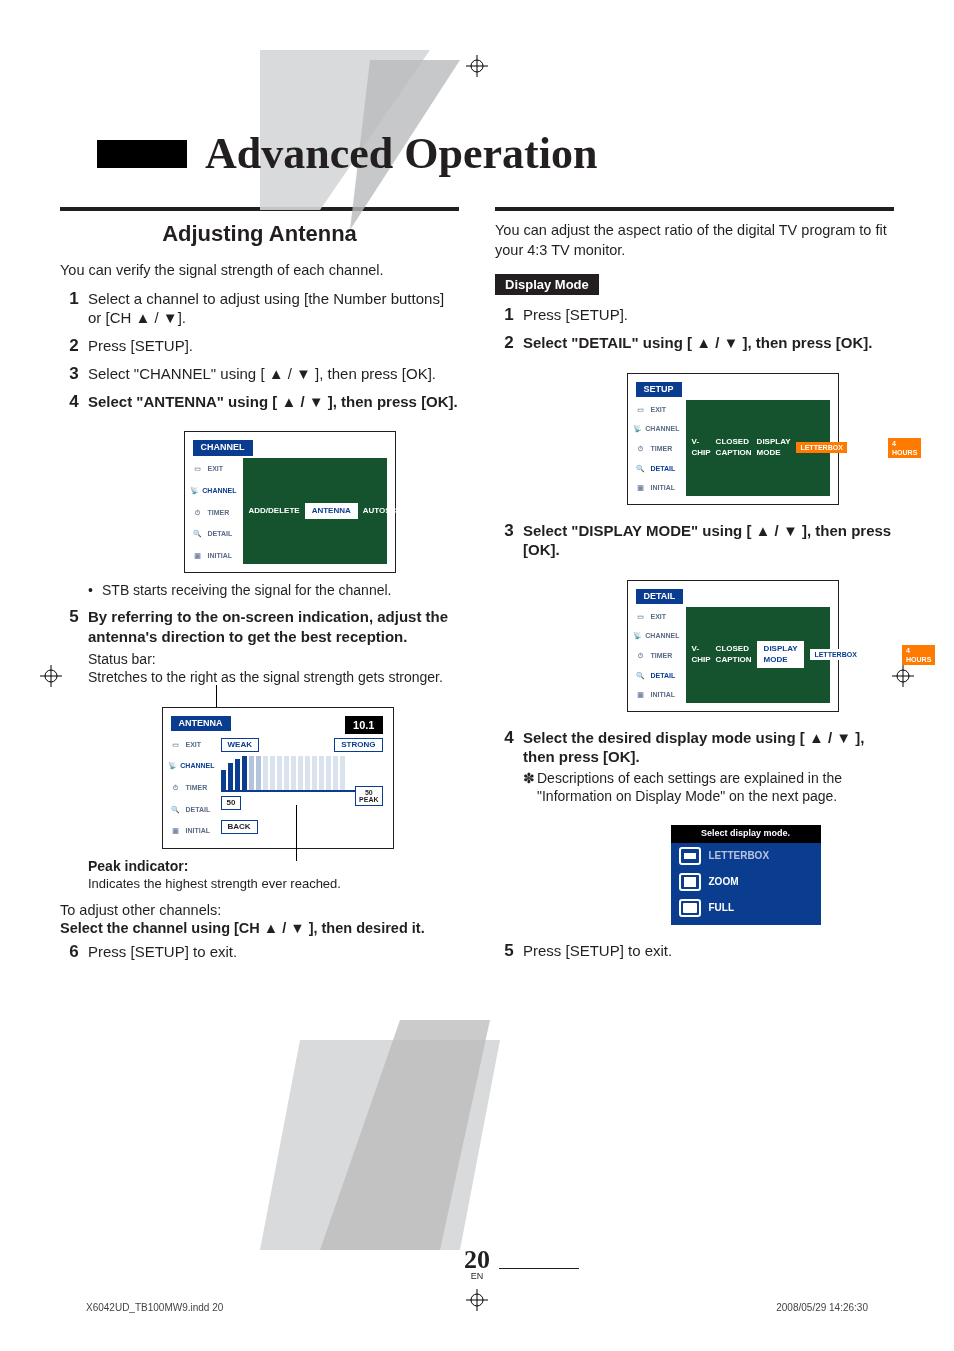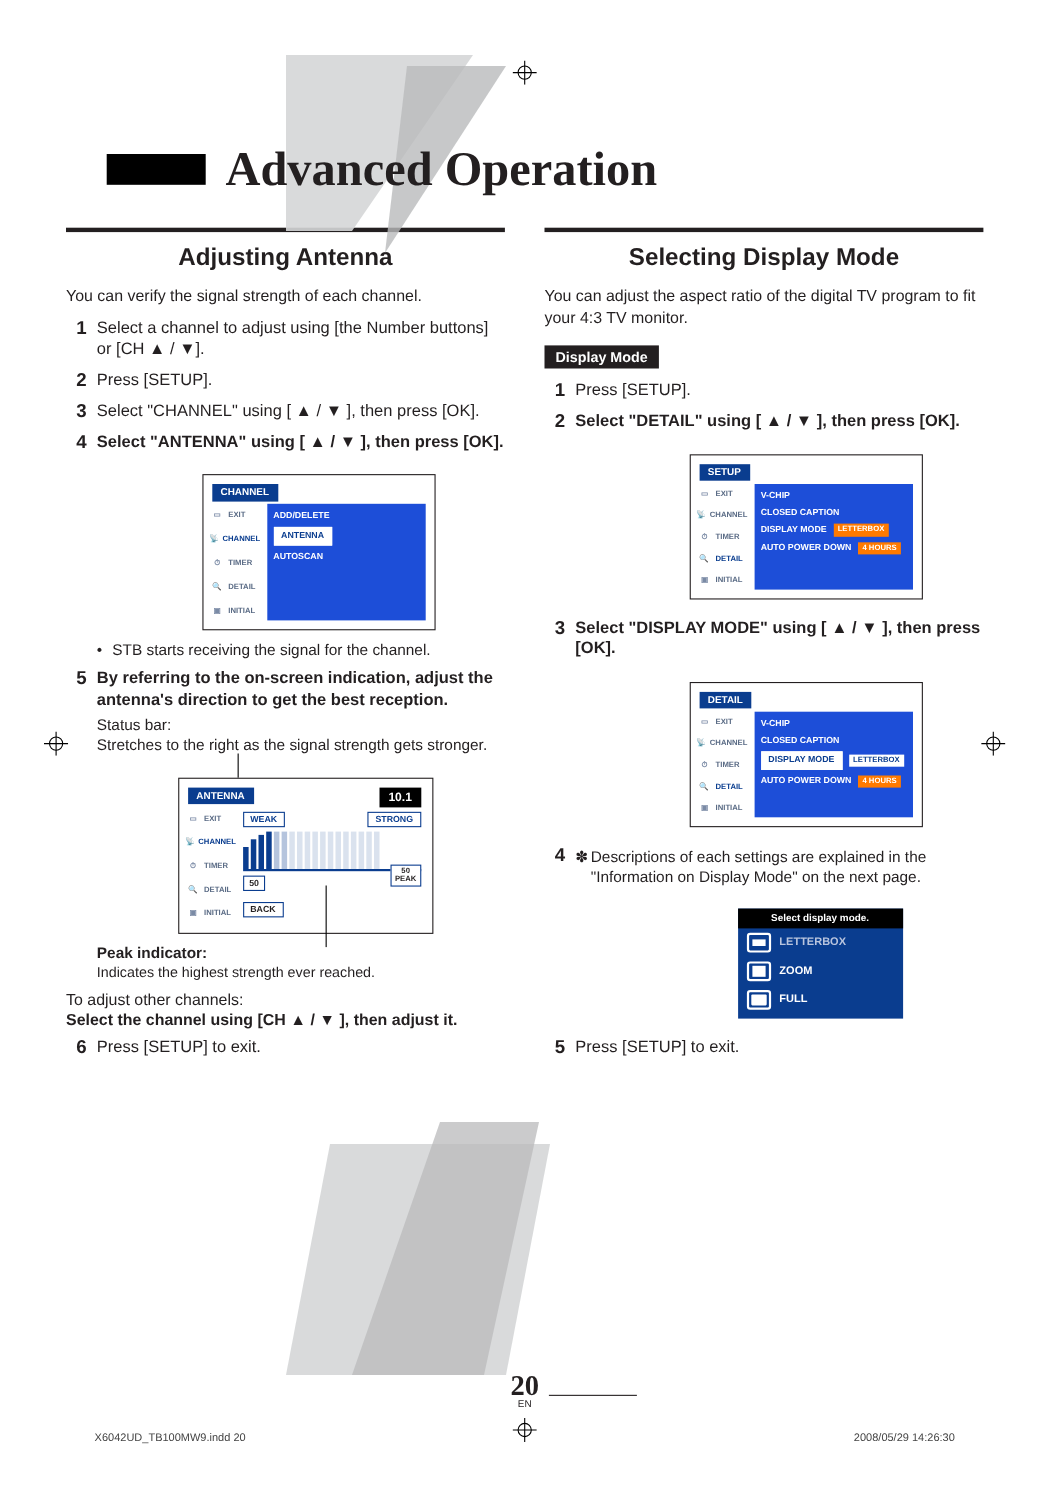--- a/index.html
+++ b/index.html
@@ -179,23 +179,23 @@
     color:#5a6b85; font-size:7px; font-weight:700;
   }
   .side-item.on{color:#0a3d8f;}
   .side-ico{
     width:14px;height:14px;
     display:flex;align-items:center;justify-content:center;
     color:#7a8aa5;
   }
   .osd .main{
     position:absolute; left:58px; right:8px; top:26px; bottom:8px;
-    background:#1d4ed8; color:#fff;
+    background:#14532d; color:#fff;
     padding:6px 6px;
-    display:flex; flex-direction:column; gap:5px;
+    display:flex; flex-direction:row; gap:5px;
     font-size:8px; font-weight:700;
   }
   .osd .main .row{display:flex;align-items:center;gap:6px;}
   .osd .main .btn{
     border:1px solid #fff; padding:2px 6px; font-size:8px;
     display:inline-block;
   }
   .osd .main .btn.sel{background:#fff;color:#0a3d8f;}
   .val-pill{
     background:#ff7a00;color:#fff;padding:1px 4px;font-size:7px;font-weight:700;
@@ -469,33 +469,32 @@
 
             <div class="annot">
               <span class="lbl">Peak indicator:</span><br>
               <span>Indicates the highest strength ever reached.</span>
             </div>
           </div>
         </li>
       </ol>
 
       <p class="between-para">To adjust other channels:</p>
-      <p class="between-bold">Select the channel using [CH ▲ / ▼ ], then adjust it.</p>
+      <p class="between-bold">Select the channel using [CH ▲ / ▼ ], then desired it.</p>
 
       <ol class="steps">
         <li>
           <div class="step-num">6</div>
           <div class="step-body bold">Press [SETUP] to exit.</div>
         </li>
       </ol>
     </div>
 
     <div class="col col-right">
       <div class="section-top-rule"></div>
-      <div class="section-heading">Selecting Display Mode</div>
       <p class="intro">You can adjust the aspect ratio of the digital TV program to fit your 4:3 TV monitor.</p>
 
       <div class="tab-label">Display Mode</div>
 
       <ol class="steps">
         <li>
           <div class="step-num">1</div>
           <div class="step-body bold">Press [SETUP].</div>
         </li>
         <li>
@@ -594,20 +593,21 @@
                       <span class="val-pill">4 HOURS</span>
                     </div>
                 </div>
               </div>
             </div>
           </div>
         </li>
         <li>
           <div class="step-num">4</div>
           <div class="step-body">
+            <div class="bold">Select the desired display mode using [ ▲ / ▼ ], then press [OK].</div>
             <div class="note-star">
               <span class="note-star-mark">✽</span>
               <span>Descriptions of each settings are explained in the "Information on Display Mode" on the next page.</span>
             </div>
 
             <div class="osd-wrap" style="margin-left:74px;">
               <div class="osd osd-select">
                 <div class="hdr">Select display mode.</div>
                 <div class="opt sel">
                     <span class="opt-ico letter"></span>

